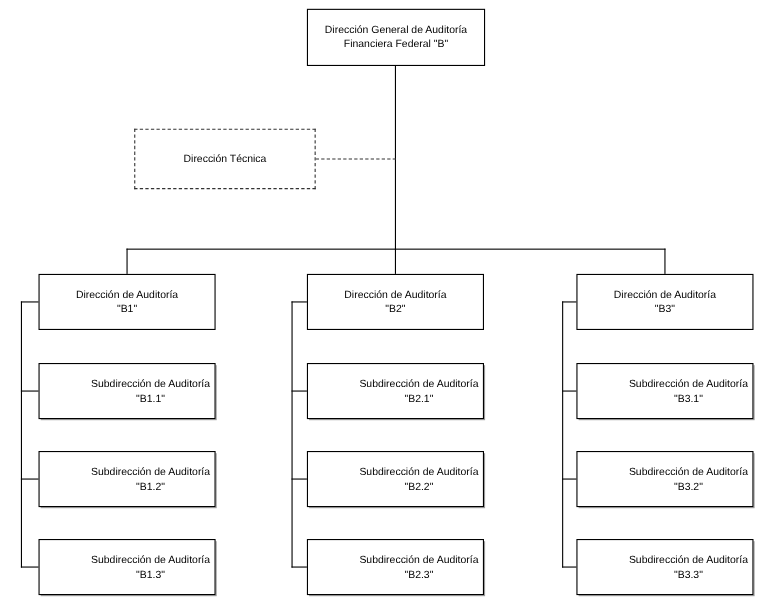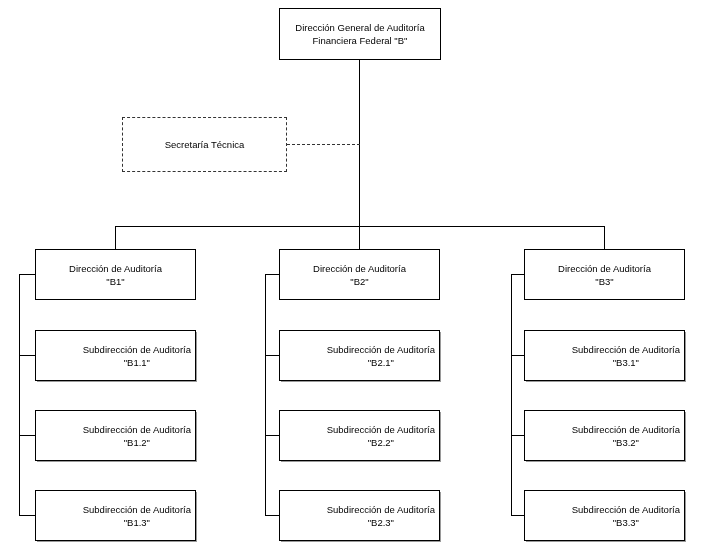--- a/index.html
+++ b/index.html
@@ -83,21 +83,21 @@
 <div id="orgchart">
 
   <div class="node" style="left:279px; top:8px; width:162px; height:52px;">
     <span class="node-label">Dirección General de Auditoría
 Financiera Federal "B"</span>
   </div>
 
   <div class="conn v" style="left:359px; top:60px; height:167px;"></div>
 
   <div class="node dashed" style="left:122px; top:117px; width:165px; height:55px;">
-    <span class="node-label">Secretaría Técnica</span>
+    <span class="node-label">Dirección Técnica</span>
   </div>
   <div class="conn-dashed-h" style="left:287px; top:144px; width:73px;"></div>
 
   <div class="conn h" style="left:115px; top:226px; width:490px;"></div>
 
   <div class="conn v" style="left:115px; top:226px; height:24px;"></div>
   <div class="conn v" style="left:359px; top:226px; height:24px;"></div>
   <div class="conn v" style="left:604px; top:226px; height:24px;"></div>
 
   <div class="bracket" style="left:19px; top:274px; width:17px; height:242px;">

